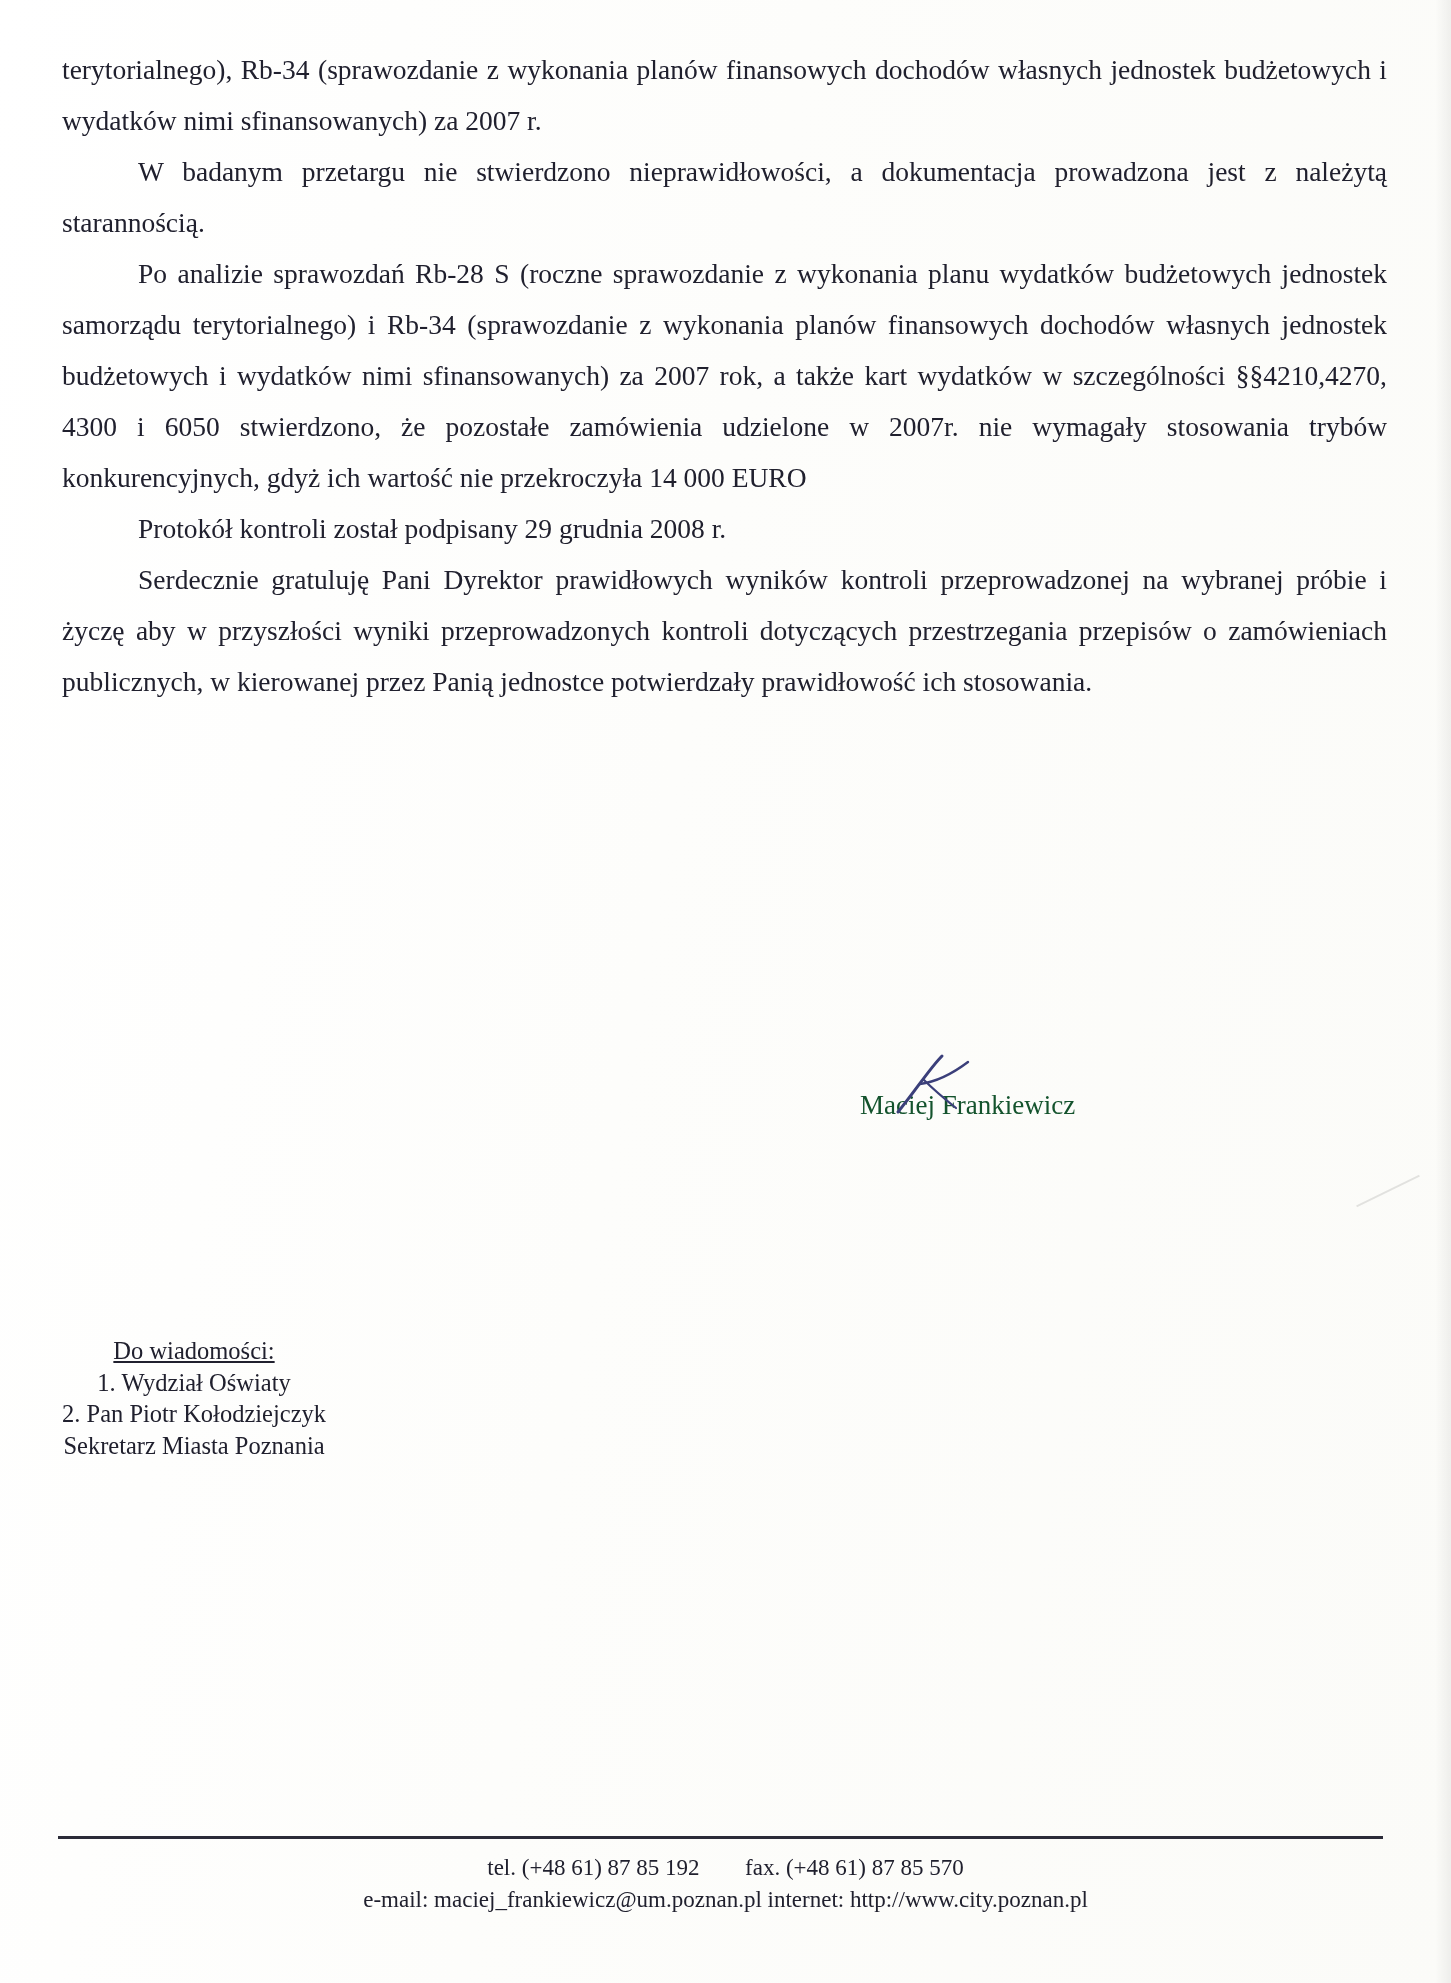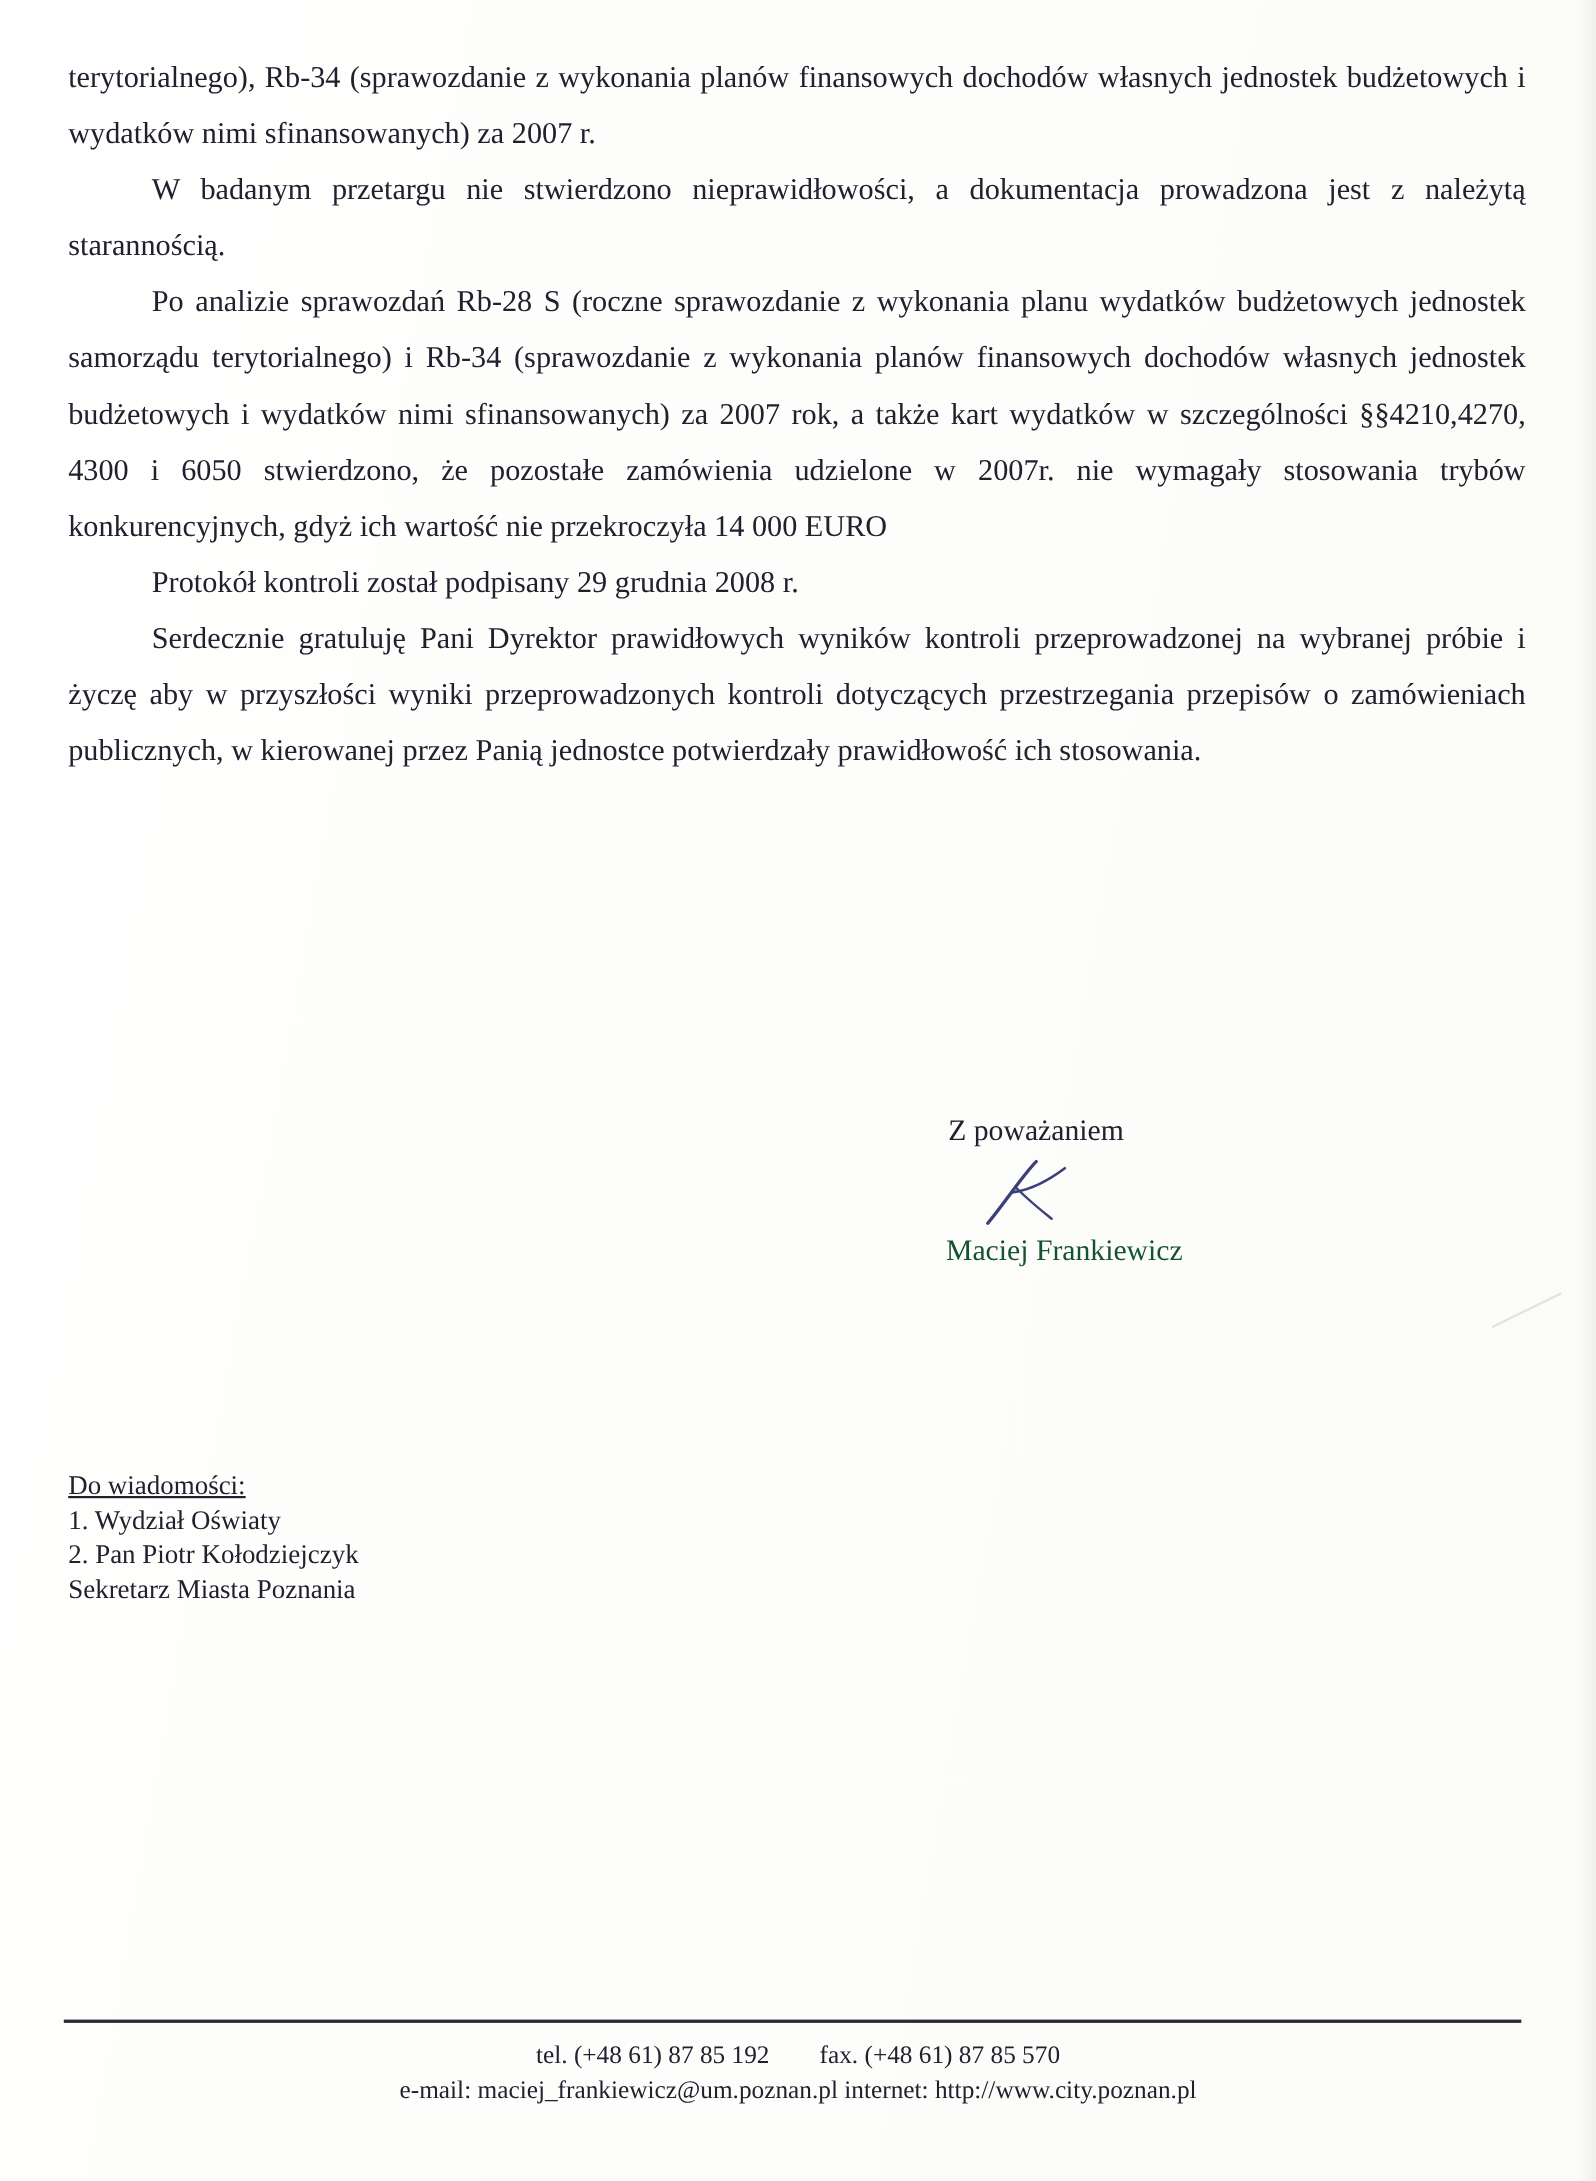--- a/index.html
+++ b/index.html
@@ -78,20 +78,21 @@
     pointer-events: none;
   }
 
   .cc-block {
     position: absolute;
     left: 62px;
     top: 1335px;
     font-size: 24.5px;
     line-height: 31.5px;
     color: #20202e;
+    text-align: center;
   }
   .cc-title {
     text-decoration: underline;
   }
 
   .footer-rule {
     position: absolute;
     left: 58px;
     top: 1836px;
     width: 1325px;
@@ -145,21 +146,20 @@
 
   <div class="content">
     <p class="body-par">terytorialnego), Rb-34 (sprawozdanie z wykonania planów finansowych dochodów własnych jednostek budżetowych i wydatków nimi sfinansowanych) za 2007 r.</p>
     <p class="body-par indent">W badanym przetargu nie stwierdzono nieprawidłowości, a dokumentacja prowadzona jest z należytą starannością.</p>
     <p class="body-par indent">Po analizie sprawozdań Rb-28 S (roczne sprawozdanie z wykonania planu wydatków budżetowych jednostek samorządu terytorialnego) i Rb-34 (sprawozdanie z wykonania planów finansowych dochodów własnych jednostek budżetowych i wydatków nimi sfinansowanych) za 2007 rok, a także kart wydatków w szczególności §§4210,4270, 4300 i 6050 stwierdzono, że pozostałe zamówienia udzielone w  2007r. nie wymagały stosowania trybów konkurencyjnych, gdyż ich wartość nie przekroczyła 14 000 EURO</p>
     <p class="body-par indent">Protokół kontroli został podpisany 29 grudnia 2008 r.</p>
     <p class="body-par indent">Serdecznie gratuluję Pani Dyrektor prawidłowych wyników kontroli przeprowadzonej na wybranej próbie i życzę aby w przyszłości wyniki przeprowadzonych kontroli dotyczących przestrzegania przepisów o zamówieniach publicznych, w kierowanej przez Panią jednostce potwierdzały prawidłowość ich stosowania.</p>
   </div>
 
   <div class="sign-block">
-    <div class="sign-regards">Z poważaniem</div>
     <svg class="signature-mark" viewBox="0 0 120 70">
       <path d="M8 62 C 26 40, 40 18, 52 6" stroke="#3b3f7a" stroke-width="3" fill="none" stroke-linecap="round"></path>
       <path d="M30 34 C 46 32, 62 24, 78 12" stroke="#3b3f7a" stroke-width="2.4" fill="none" stroke-linecap="round"></path>
       <path d="M34 30 C 44 40, 56 50, 66 58" stroke="#3b3f7a" stroke-width="2.2" fill="none" stroke-linecap="round"></path>
     </svg>
     <div class="sign-name">Maciej Frankiewicz</div>
   </div>
 
   <div class="cc-block">
     <div class="cc-title">Do wiadomości:</div>

